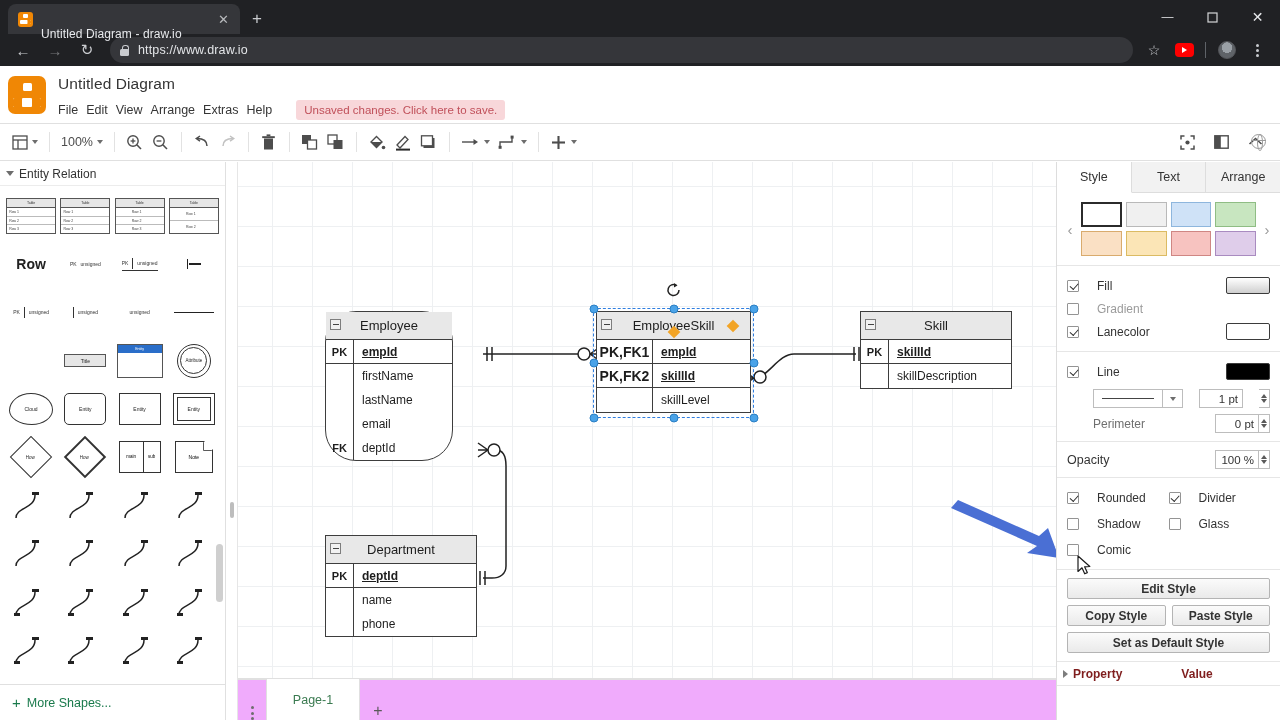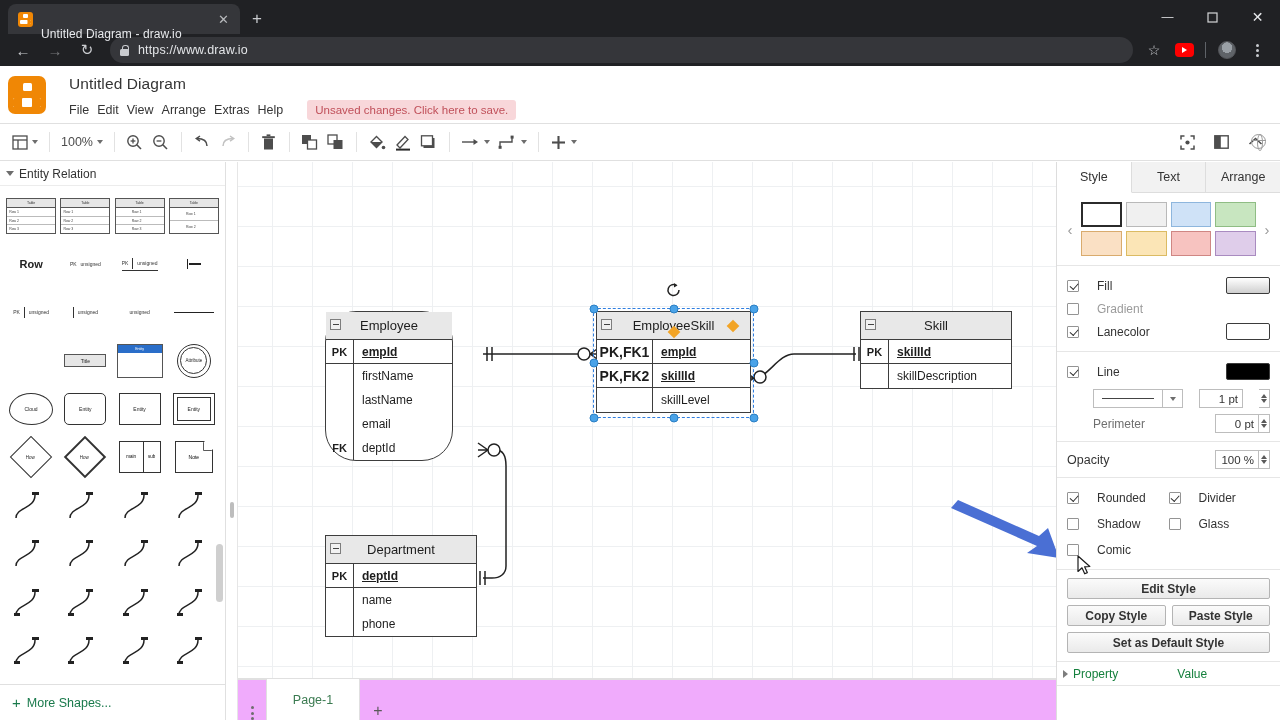--- a/index.html
+++ b/index.html
@@ -80,21 +80,21 @@
 
   #app-header { height: 58px; border-bottom: 1px solid #e0e0e0; display: flex; align-items: flex-start; padding: 8px 0 0 8px; position: relative; background: #fff; }
   #logo {
     width: 38px; height: 38px; border-radius: 7px; background: #f08705; position: relative; flex: 0 0 auto; margin-top: 2px;
   }
   #logo::before { content: ""; position: absolute; left: 15px; top: 7px; width: 9px; height: 8px; background: #fff; border-radius: 1.5px; }
   #logo::after {
     content: ""; position: absolute; left: 5px; top: 22px; width: 28px; height: 9px; background: #fff; border-radius: 1.5px;
     box-shadow: inset -9.5px 0 0 -0.5px #f08705, inset 9.5px 0 0 -0.5px #f08705;
   }
-  #header-text { margin-left: 23px; }
+  #header-text { margin-left: 12px; }
   #doc-title { font-size: 15.5px; color: #353535; margin-top: 1px; letter-spacing: .1px; }
   #menubar { display: flex; gap: 8px; margin-top: 7px; align-items: center; }
   .menu-item { font-size: 12.5px; color: #353535; cursor: default; }
   #unsaved-badge {
     background: #f8d7da; color: #c0505a; font-size: 11.5px; padding: 4px 8px; border-radius: 3px;
     margin-left: 16px; white-space: nowrap;
   }
   #globe-icon {
     position: absolute; right: 14px; top: 68px; width: 15px; height: 15px; border-radius: 50%;
     border: 1.3px solid #9a9a9a;
@@ -123,21 +123,21 @@
     padding: 6px 4px 0 4px; display: grid; grid-template-columns: repeat(4, 1fr);
     gap: 0; height: 488px; overflow: hidden; position: relative;
   }
   .shape-cell { height: 48px; display: flex; align-items: center; justify-content: center; position: relative; }
   .mini-table { width: 50px; height: 36px; border: 1px solid #555; background: #fff; display: flex; flex-direction: column; }
   .mini-table .hdr { height: 9px; background: #e6e6e6; border-bottom: 1px solid #555; font-size: 3.5px; color: #333; display: flex; align-items: center; justify-content: center; }
   .mini-table .rw { flex: 1; border-bottom: 1px solid #bbb; font-size: 3.5px; color: #444; display: flex; align-items: center; padding-left: 2px; }
   .mini-table .rw:last-child { border-bottom: none; }
   .mini-table .rw.split { display: flex; }
   .mini-table .rw.split b { width: 14px; border-right: 1px solid #bbb; font-weight: 400; }
-  .row-word { font-size: 11px; font-weight: bold; color: #222; }
+  .row-word { font-size: 14px; font-weight: bold; color: #222; }
   .pkrow { display: flex; align-items: center; gap: 4px; font-size: 5px; color: #333; }
   .pkrow .bar { width: 1px; height: 11px; background: #333; }
   .pkrow.under { border-bottom: 1px solid #333; padding-bottom: 1px; }
   .ln { width: 40px; height: 1.6px; background: #222; }
   .ier { display: flex; align-items: center; gap: 1px; }
   .ier .tick { width: 1.6px; height: 10px; background: #222; }
   .ier .lnshort { width: 12px; height: 1.6px; background: #222; }
   .title-pill { width: 42px; height: 13px; background: #e6e6e6; border: 1px solid #555; display: flex; align-items: center; justify-content: center; font-size: 5px; color: #222; }
   .win-shape { width: 46px; height: 34px; border: 1px solid #555; background: #fff; }
   .win-shape .tbar { height: 8px; background: #2a6ec9; display: flex; align-items: center; justify-content: center; font-size: 3.6px; color: #fff; }
@@ -291,21 +291,21 @@
 
   #checkgrid { display: grid; grid-template-columns: 1fr 1fr; row-gap: 3px; }
   #btn-sect { padding: 8px 10px; border-bottom: 1px solid #e6e6e6; }
   .btn {
     height: 21px; border: 1px solid #b4b4b4; background: linear-gradient(#fbfbfb, #eaeaea);
     font-size: 12px; color: #333; display: flex; align-items: center; justify-content: center;
     border-radius: 2px; cursor: default; font-weight: bold;
   }
   .btn-row { display: flex; gap: 6px; margin-top: 6px; }
   .btn-row .btn { flex: 1; }
-  #prop-head { display: flex; align-items: center; height: 24px; padding-left: 6px; font-size: 12px; font-weight: normal; color: #15803d; border-bottom: 1px solid #e6e6e6; }
+  #prop-head { display: flex; align-items: center; height: 24px; padding-left: 6px; font-size: 12px; font-weight: bold; color: #7f1d1d; border-bottom: 1px solid #e6e6e6; }
   .tri-right { width: 0; height: 0; border-top: 4px solid transparent; border-bottom: 4px solid transparent; border-left: 5px solid #7d7d7d; margin-right: 5px; }
   #prop-value { margin-left: 59px; }
 
   
   #bottombar {
     position: absolute; left: 238px; bottom: 0; width: 818px; height: 41px;
     background: #f0abfc; border-top: 1px solid #e0e0e0; display: flex; align-items: flex-end;
   }
   #page-kebab { width: 28px; display: flex; flex-direction: column; align-items: center; gap: 2.5px; }
   #page-kebab i { width: 3px; height: 3px; border-radius: 50%; background: #6d6d6d; display: block; }

